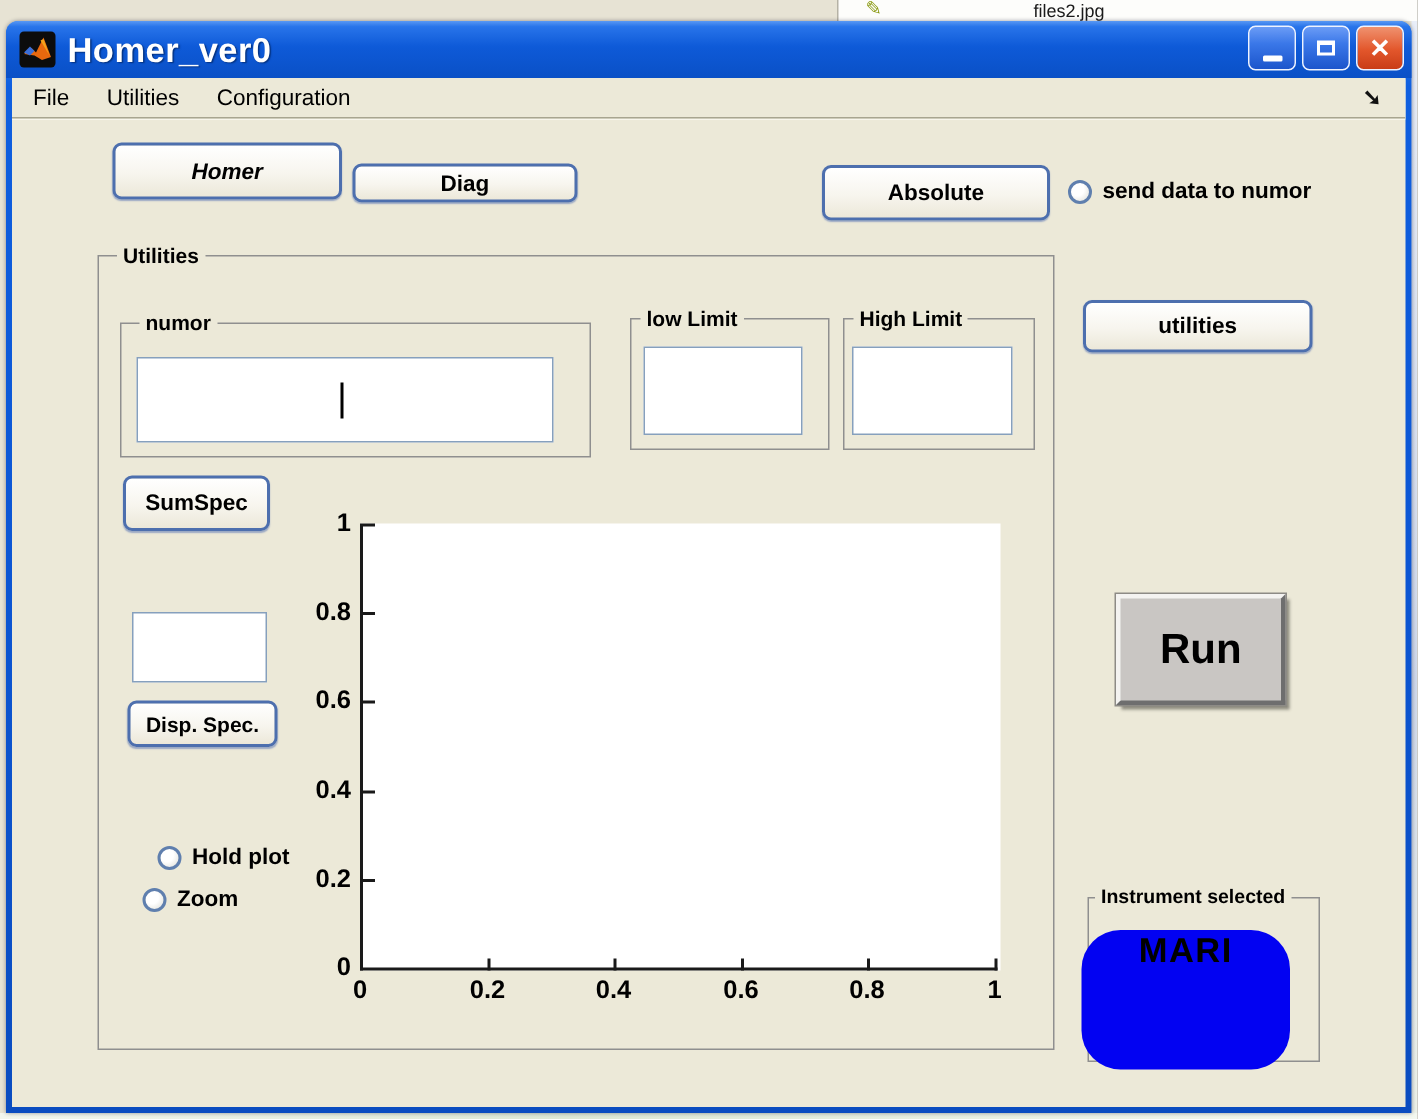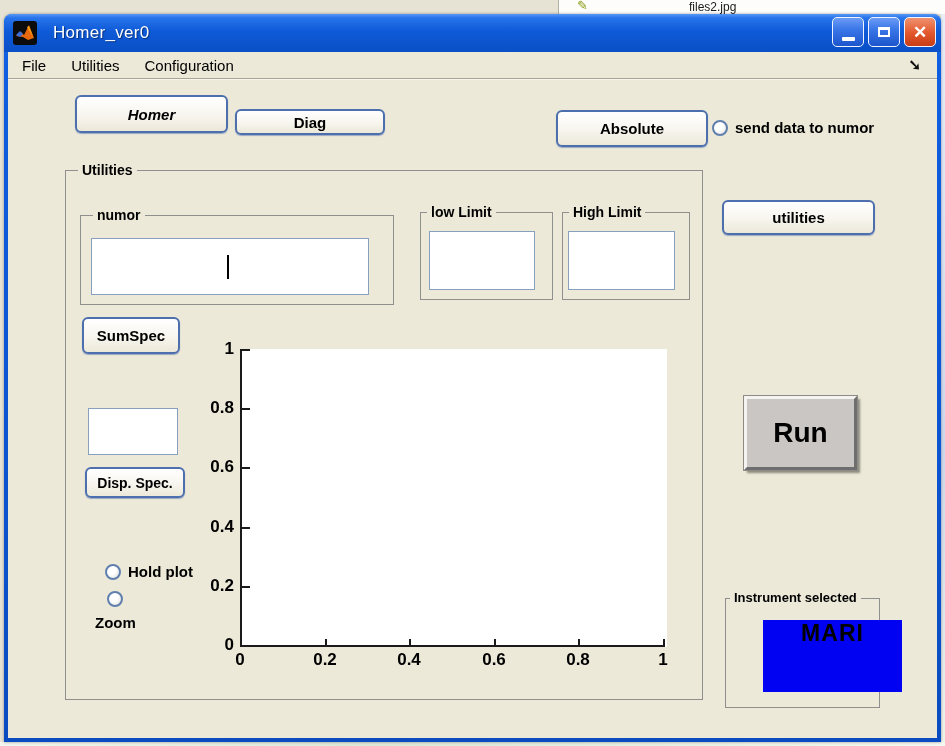--- a/index.html
+++ b/index.html
@@ -27,21 +27,21 @@
     box-shadow:0 0 3px rgba(0,0,30,.4);
   }
   .titlebar { position:absolute; left:0; top:0; width:100%; height:38px;
     border-radius:8px 8px 0 0;
     background:linear-gradient(180deg,#5898f4 0%,#2874ea 10%,#0e5ad8 45%,#0a50c6 80%,#followup 100%);
     background:linear-gradient(180deg,#5898f4 0%,#2874ea 10%,#0e5ad8 45%,#0a50c6 100%);
     display:flex; align-items:center; }
   .app-icon { width:24px; height:24px; margin-left:9px; border-radius:3px;
     background:#0c0c0c; position:relative; overflow:hidden; flex:0 0 auto; }
   .app-icon svg { position:absolute; left:1px; top:1px; }
-  .title-text { color:#ffffff; font-weight:400; font-size:17px; margin-left:16px;
+  .title-text { color:#ffffff; font-weight:700; font-size:23px; margin-left:8px;
     text-shadow:1px 1px 1px #04317e; letter-spacing:.3px; }
   .tb-buttons { position:absolute; right:5px; top:3px; display:flex; gap:4px; }
   .tb-btn { width:32px; height:30px; border-radius:5px; border:1px solid #eef3ff;
     display:flex; align-items:center; justify-content:center; cursor:default; }
   .tb-min, .tb-max { background:linear-gradient(180deg,#6b9cf6 0%,#3a77e8 40%,#1c55cc 100%); }
   .tb-close { background:linear-gradient(180deg,#f0926f 0%,#e2562b 55%,#c93d17 100%); }
   .glyph-min { width:13px; height:4px; background:#fff; align-self:flex-end; margin:0 auto 5px auto; border-radius:1px; }
   .glyph-max { width:12px; height:10px; border:2px solid #fff; border-top-width:3px; }
   .glyph-close { color:#fff; font-size:17px; font-weight:700; line-height:1; }
 
@@ -92,23 +92,23 @@
   .run-btn { position:absolute; left:736px; top:344px; width:113px; height:74px;
     background:#c9c6c3;
     border-top:3px solid #f4f3f1; border-left:3px solid #f4f3f1;
     border-right:3px solid #6e6e6e; border-bottom:3px solid #6e6e6e;
     outline:1px solid #8d8b86;
     box-shadow:3px 3px 2px rgba(130,127,115,.9);
     display:flex; align-items:center; justify-content:center;
     font-weight:700; font-size:28px; color:#000; cursor:default; }
 
   
-  .mari-box { position:absolute; left:755px; top:568px; width:139px; height:72px;
+  .mari-box { position:absolute; left:713px; top:568px; width:139px; height:93px;
     background:#0202f2; display:flex; justify-content:center; align-items:flex-start;
-    font-weight:700; font-size:23px; color:#000; letter-spacing:1px; }
+    font-weight:700; font-size:23px; color:#000; letter-spacing:1px;border-radius:26px; }
 </style>
 </head>
 <body>
 
 <div class="screen">
 
   <div class="bg-top-panel">
     <span class="bg-pencil">✎</span>
     <span class="bg-filelabel">files2.jpg</span>
   </div>
@@ -143,21 +143,21 @@
 
       <div class="menubar">
         <span class="menu-item">File</span>
         <span class="menu-item">Utilities</span>
         <span class="menu-item">Configuration</span>
         <span class="menu-dock-arrow">➘</span>
       </div>
 
       <div class="xpbtn" style="left:67px; top:43px; width:153px; height:38px;font-style:italic;">Homer</div>
       <div class="xpbtn" style="left:227px; top:57px; width:150px; height:26px;">Diag</div>
-      <div class="xpbtn" style="left:540px; top:58px; width:152px; height:37px;margin-left:8px;">Absolute</div>
+      <div class="xpbtn" style="left:540px; top:58px; width:152px; height:37px;">Absolute</div>
 
       <div class="radio-row" style="left:704px; top:67px;">
         <div class="radio-circle"></div>
         <span class="radio-label">send data to numor</span>
       </div>
 
       <div class="xpbtn" style="left:714px; top:148px; width:153px; height:35px;">utilities</div>
 
       <div class="grp" style="left:57px; top:118px; width:638px; height:530px;">
         <span class="grp-label">Utilities</span>
@@ -183,21 +183,21 @@
       <div class="xpbtn" style="left:74px; top:265px; width:98px; height:37px;">SumSpec</div>
 
       <div class="xpinput" style="left:80px; top:356px; width:90px; height:47px;"></div>
 
       <div class="xpbtn" style="left:77px; top:415px; width:100px; height:31px; font-size:14px;">Disp. Spec.</div>
 
       <div class="radio-row" style="left:97px; top:511px;">
         <div class="radio-circle"></div>
         <span class="radio-label">Hold plot</span>
       </div>
-      <div class="radio-row" style="left:87px; top:539px;flex-direction:column;">
+      <div class="radio-row" style="left:87px; top:539px;">
         <div class="radio-circle"></div>
         <span class="radio-label">Zoom</span>
       </div>
 
       <div class="plot-bg"></div>
       <div class="axis-y"></div>
       <div class="axis-x"></div>
 
       <div class="ytick" style="top:297px;"></div>
       <div class="ytick" style="top:356px;"></div>

